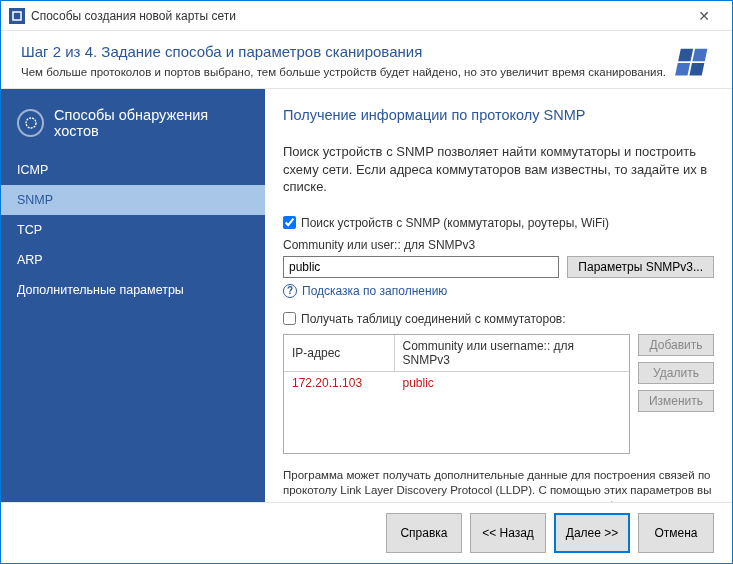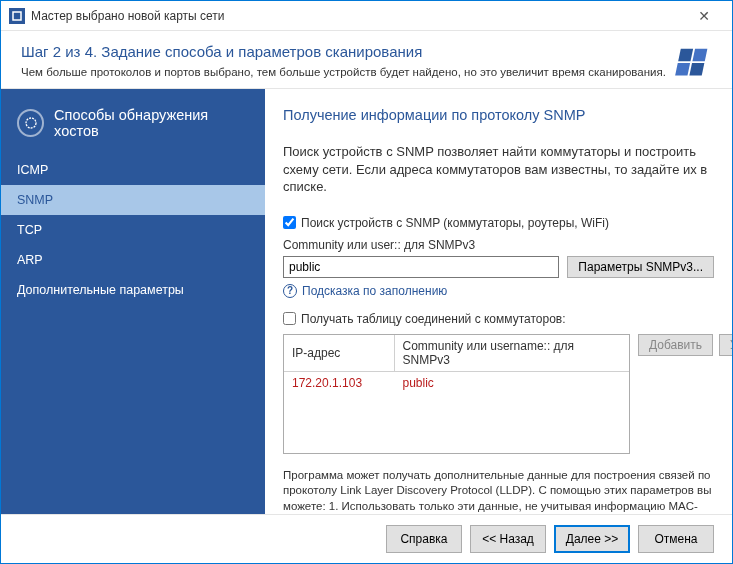--- a/index.html
+++ b/index.html
@@ -42,39 +42,39 @@
 .hint-row { display: flex; align-items: center; gap: 5px; margin-bottom: 14px; font-size: 12px; color: #2b579a; cursor: pointer; }
 .hint-row .info-icon { width: 14px; height: 14px; border: 1.5px solid #2b579a; border-radius: 50%; display: inline-flex; align-items: center; justify-content: center; font-size: 10px; font-weight: bold; color: #2b579a; }
 
 .table-area { display: flex; gap: 8px; margin-bottom: 14px; }
 .table-wrap { flex: 1; border: 1px solid #acacac; height: 120px; background: #fff; position: relative; }
 .table-wrap table { width: 100%; border-collapse: collapse; font-size: 12px; }
 .table-wrap th { text-align: left; font-weight: normal; padding: 4px 8px; border-bottom: 1px solid #d0d0d0; background: #fff; color: #333; }
 .table-wrap th:first-child { border-right: 1px solid #d0d0d0; width: 110px; }
 .table-wrap td { padding: 4px 8px; color: #b91c1c; }
 .table-wrap td:first-child { border-right: 1px solid transparent; }
-.table-btns { display: flex; flex-direction: row; gap: 6px; width: 76px; }
+.table-btns { display: flex; flex-direction: column; gap: 6px; width: 76px; }
 .table-btns .btn { width: 100%; }
 
 .lldp-desc { font-size: 11.5px; line-height: 1.35; margin-bottom: 10px; }
 .lldp-row { display: flex; gap: 70px; padding-bottom: 14px; }
 
 .footer { border-top: 1px solid #e5e5e5; padding: 10px 18px; display: flex; justify-content: flex-end; gap: 8px; }
-.footer .btn { min-width: 76px; height: 28px; }
+.footer .btn { min-width: 76px; height: 40px; }
 </style>
 </head>
 <body>
 
 <div class="titlebar">
   <span class="app-icon">
     <svg viewBox="0 0 10 10">
         <rect x="1" y="1" width="8" height="8" fill="none" stroke="#fff" stroke-width="1.5"></rect>
       </svg>
   </span>
-  <span class="title">Мастер выбрано новой карты сети</span>
+  <span class="title">Способы создания новой карты сети</span>
   <span class="close-btn">✕</span>
 </div>
 
 <div class="header-area">
   <div class="step-title">Шаг 2 из 4. Задание способа и параметров сканирования</div>
   <div class="step-desc">Чем больше протоколов и портов выбрано, тем больше устройств будет найдено, но это увеличит время сканирования.</div>
   <div class="header-logo">
     <svg viewBox="0 0 40 40">
       <g transform="skewX(-12)">
         <rect x="8" y="4" width="13" height="13" fill="#2b579a"></rect>

